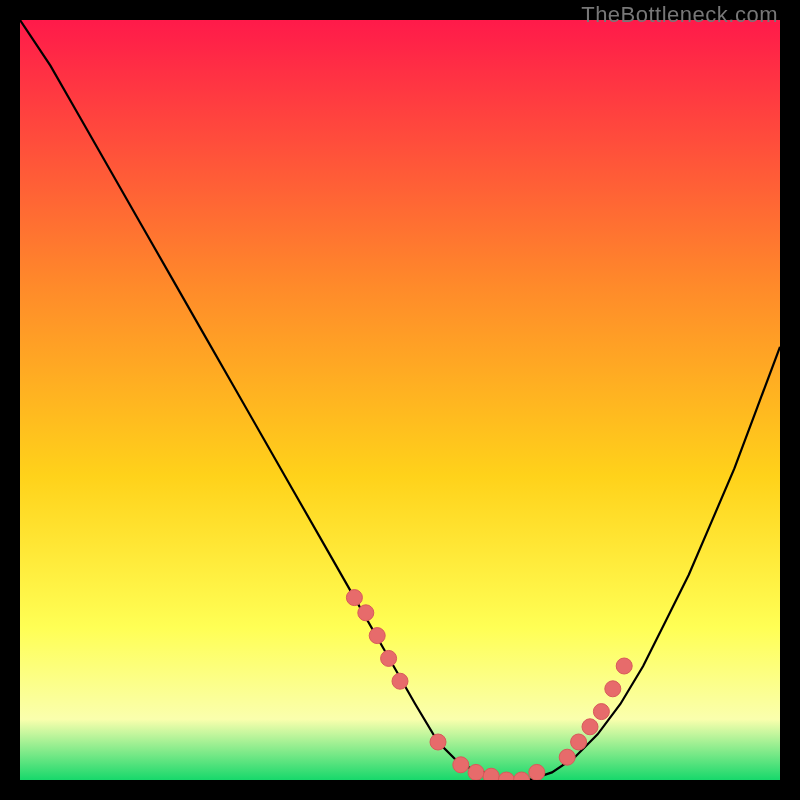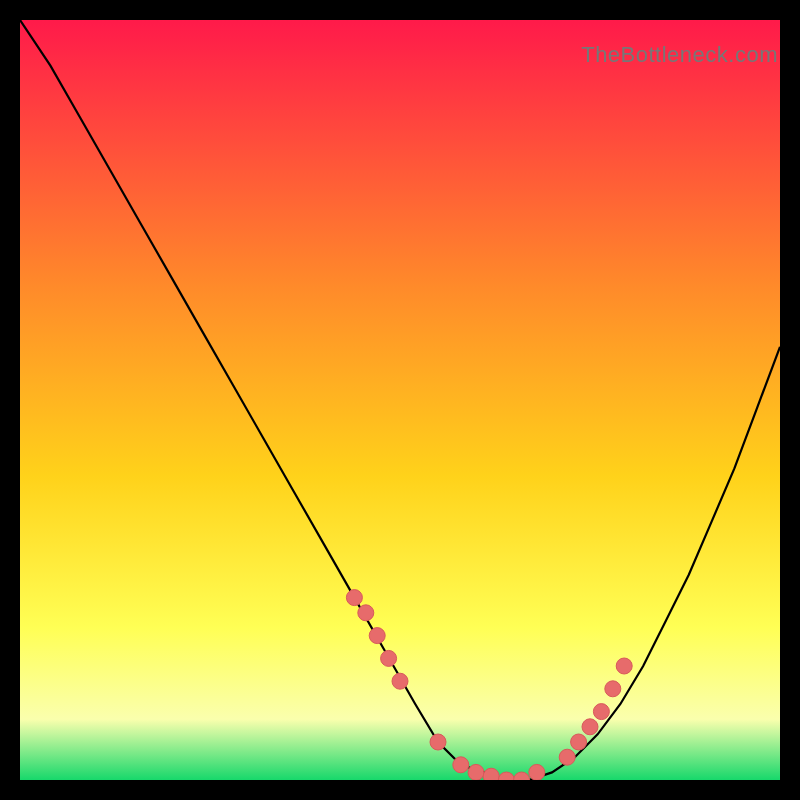--- a/index.html
+++ b/index.html
@@ -27,21 +27,20 @@
     height: 760px;
   }
   .watermark {
     position: absolute;
     top: 2px;
     right: 22px;
     color: #777;
     font-size: 22px;
     font-weight: 500;
     letter-spacing: 0.5px;
-    margin-top: 40px;
   }
 </style>
 </head>
 <body>
 
 <div class="frame">
   <svg class="plot" viewBox="0 0 760 760" preserveAspectRatio="none">
     <defs>
       <linearGradient id="bg-grad" x1="0" y1="0" x2="0" y2="1">
         <stop id="g0" offset="0%" stop-color="#ff1a4a"></stop>

